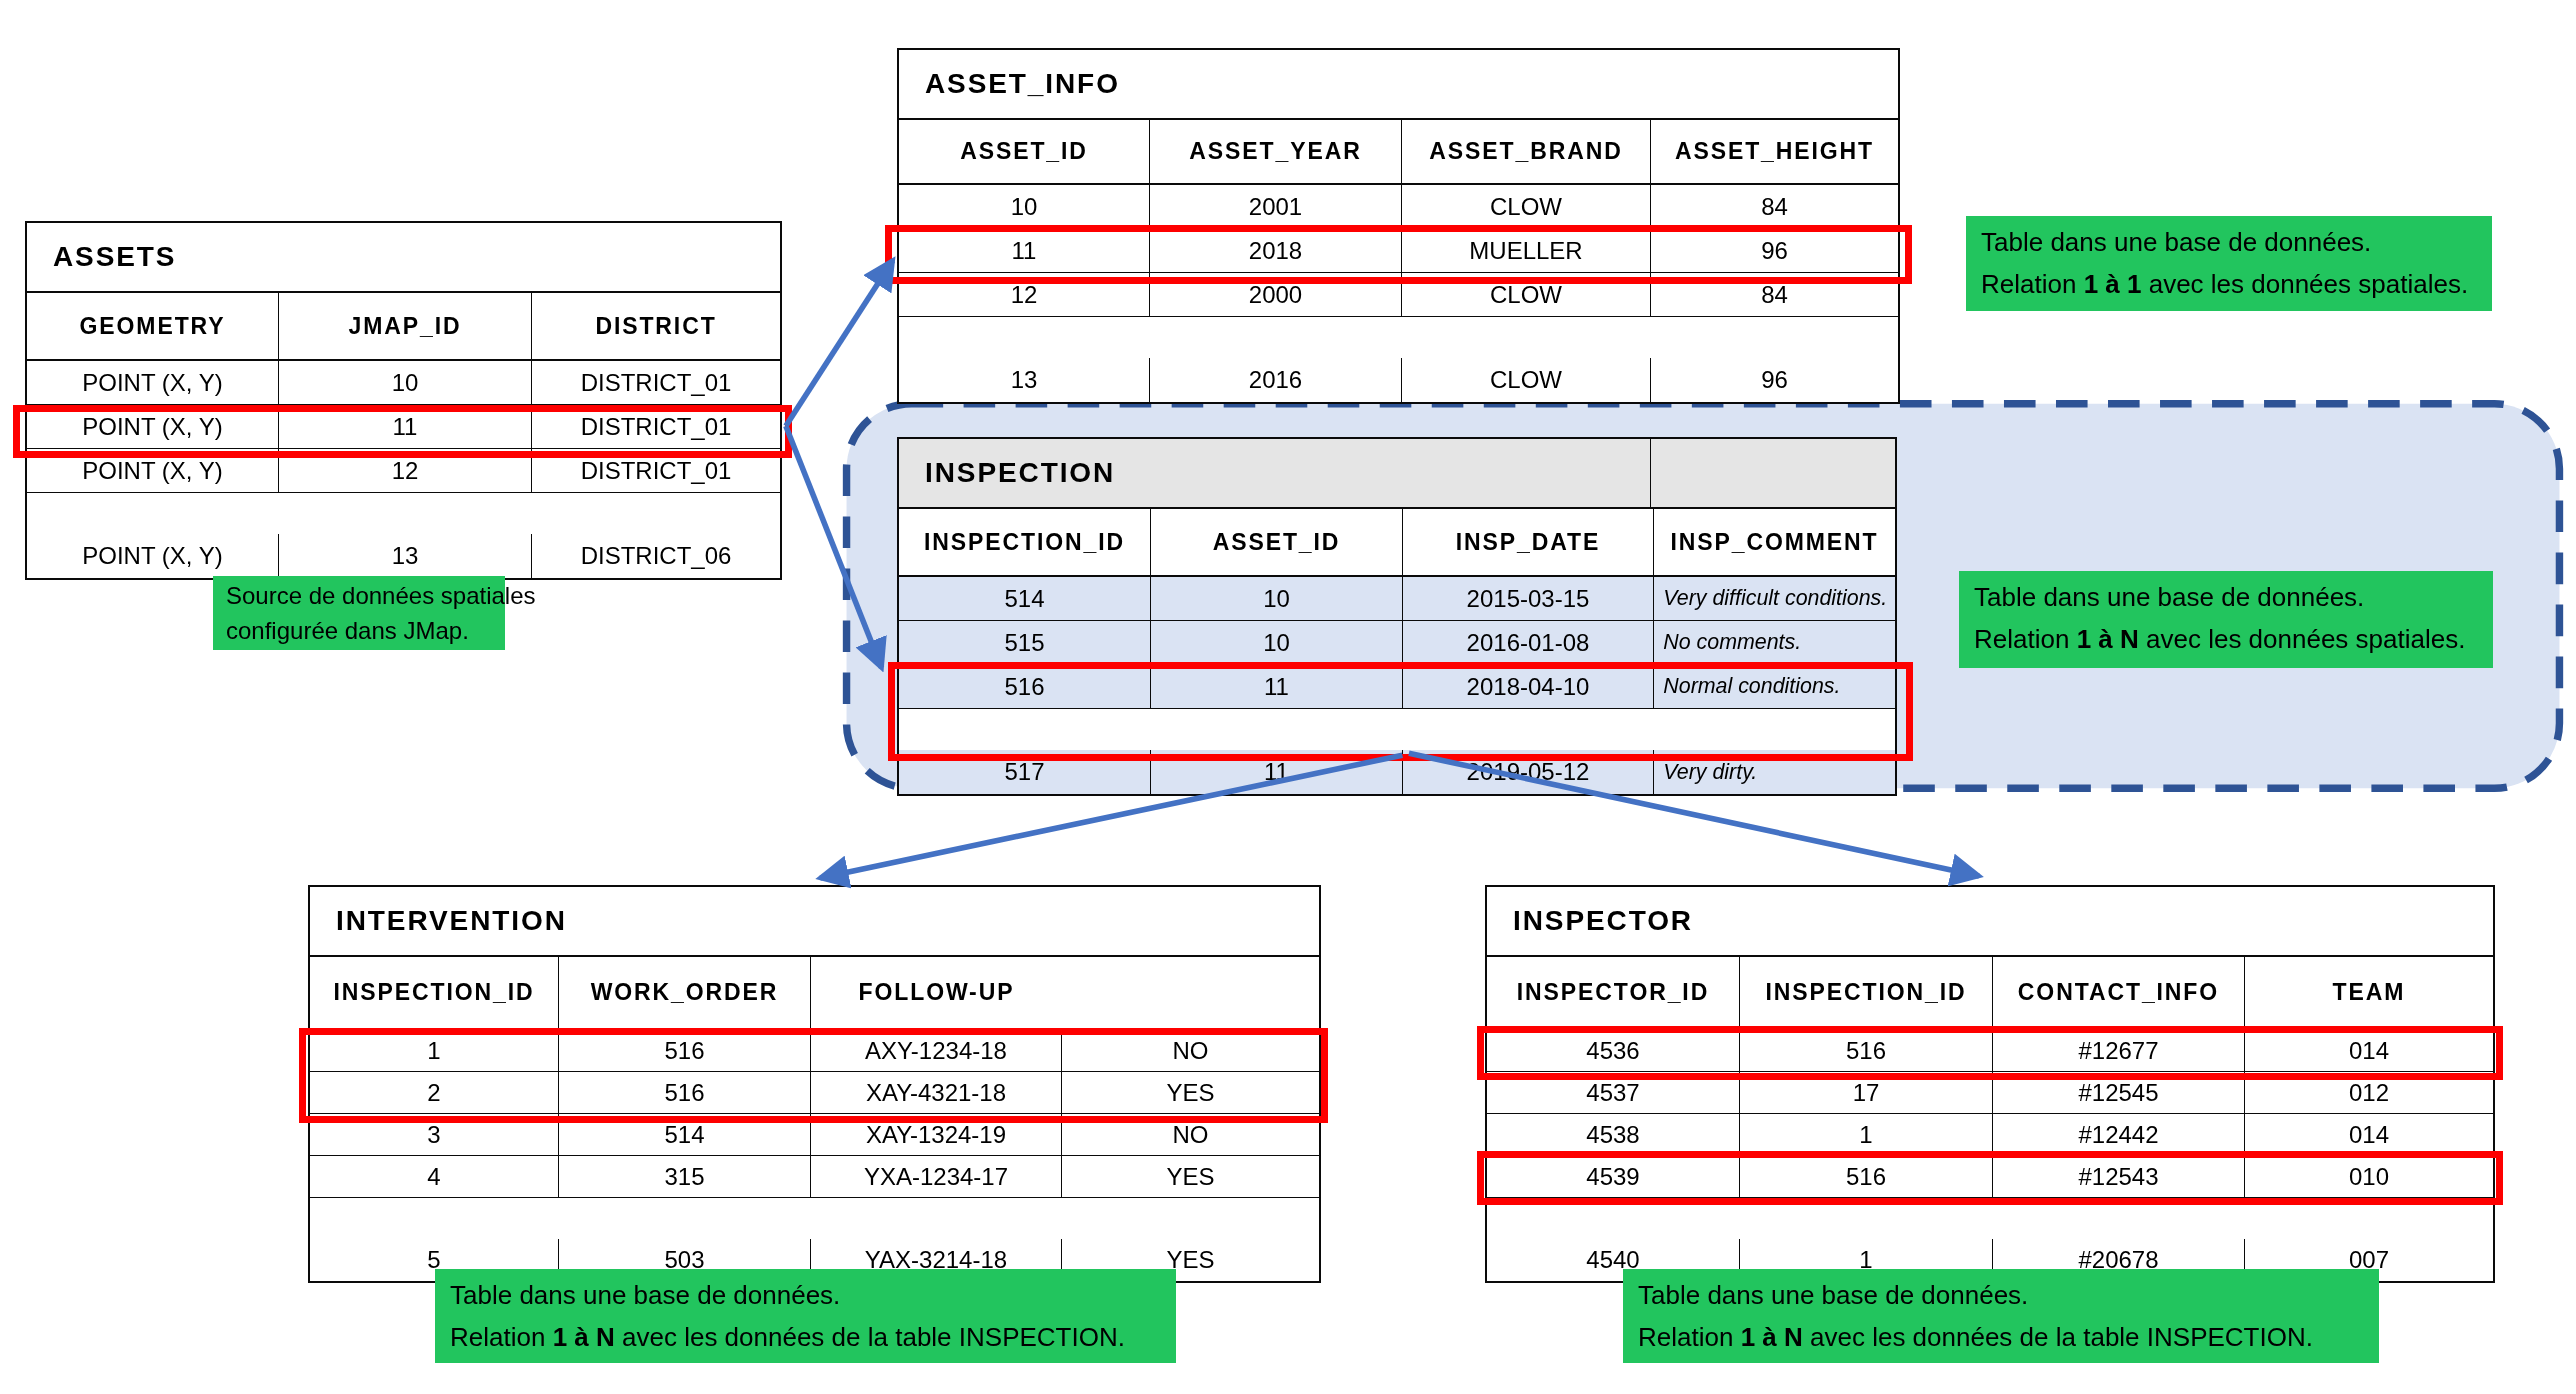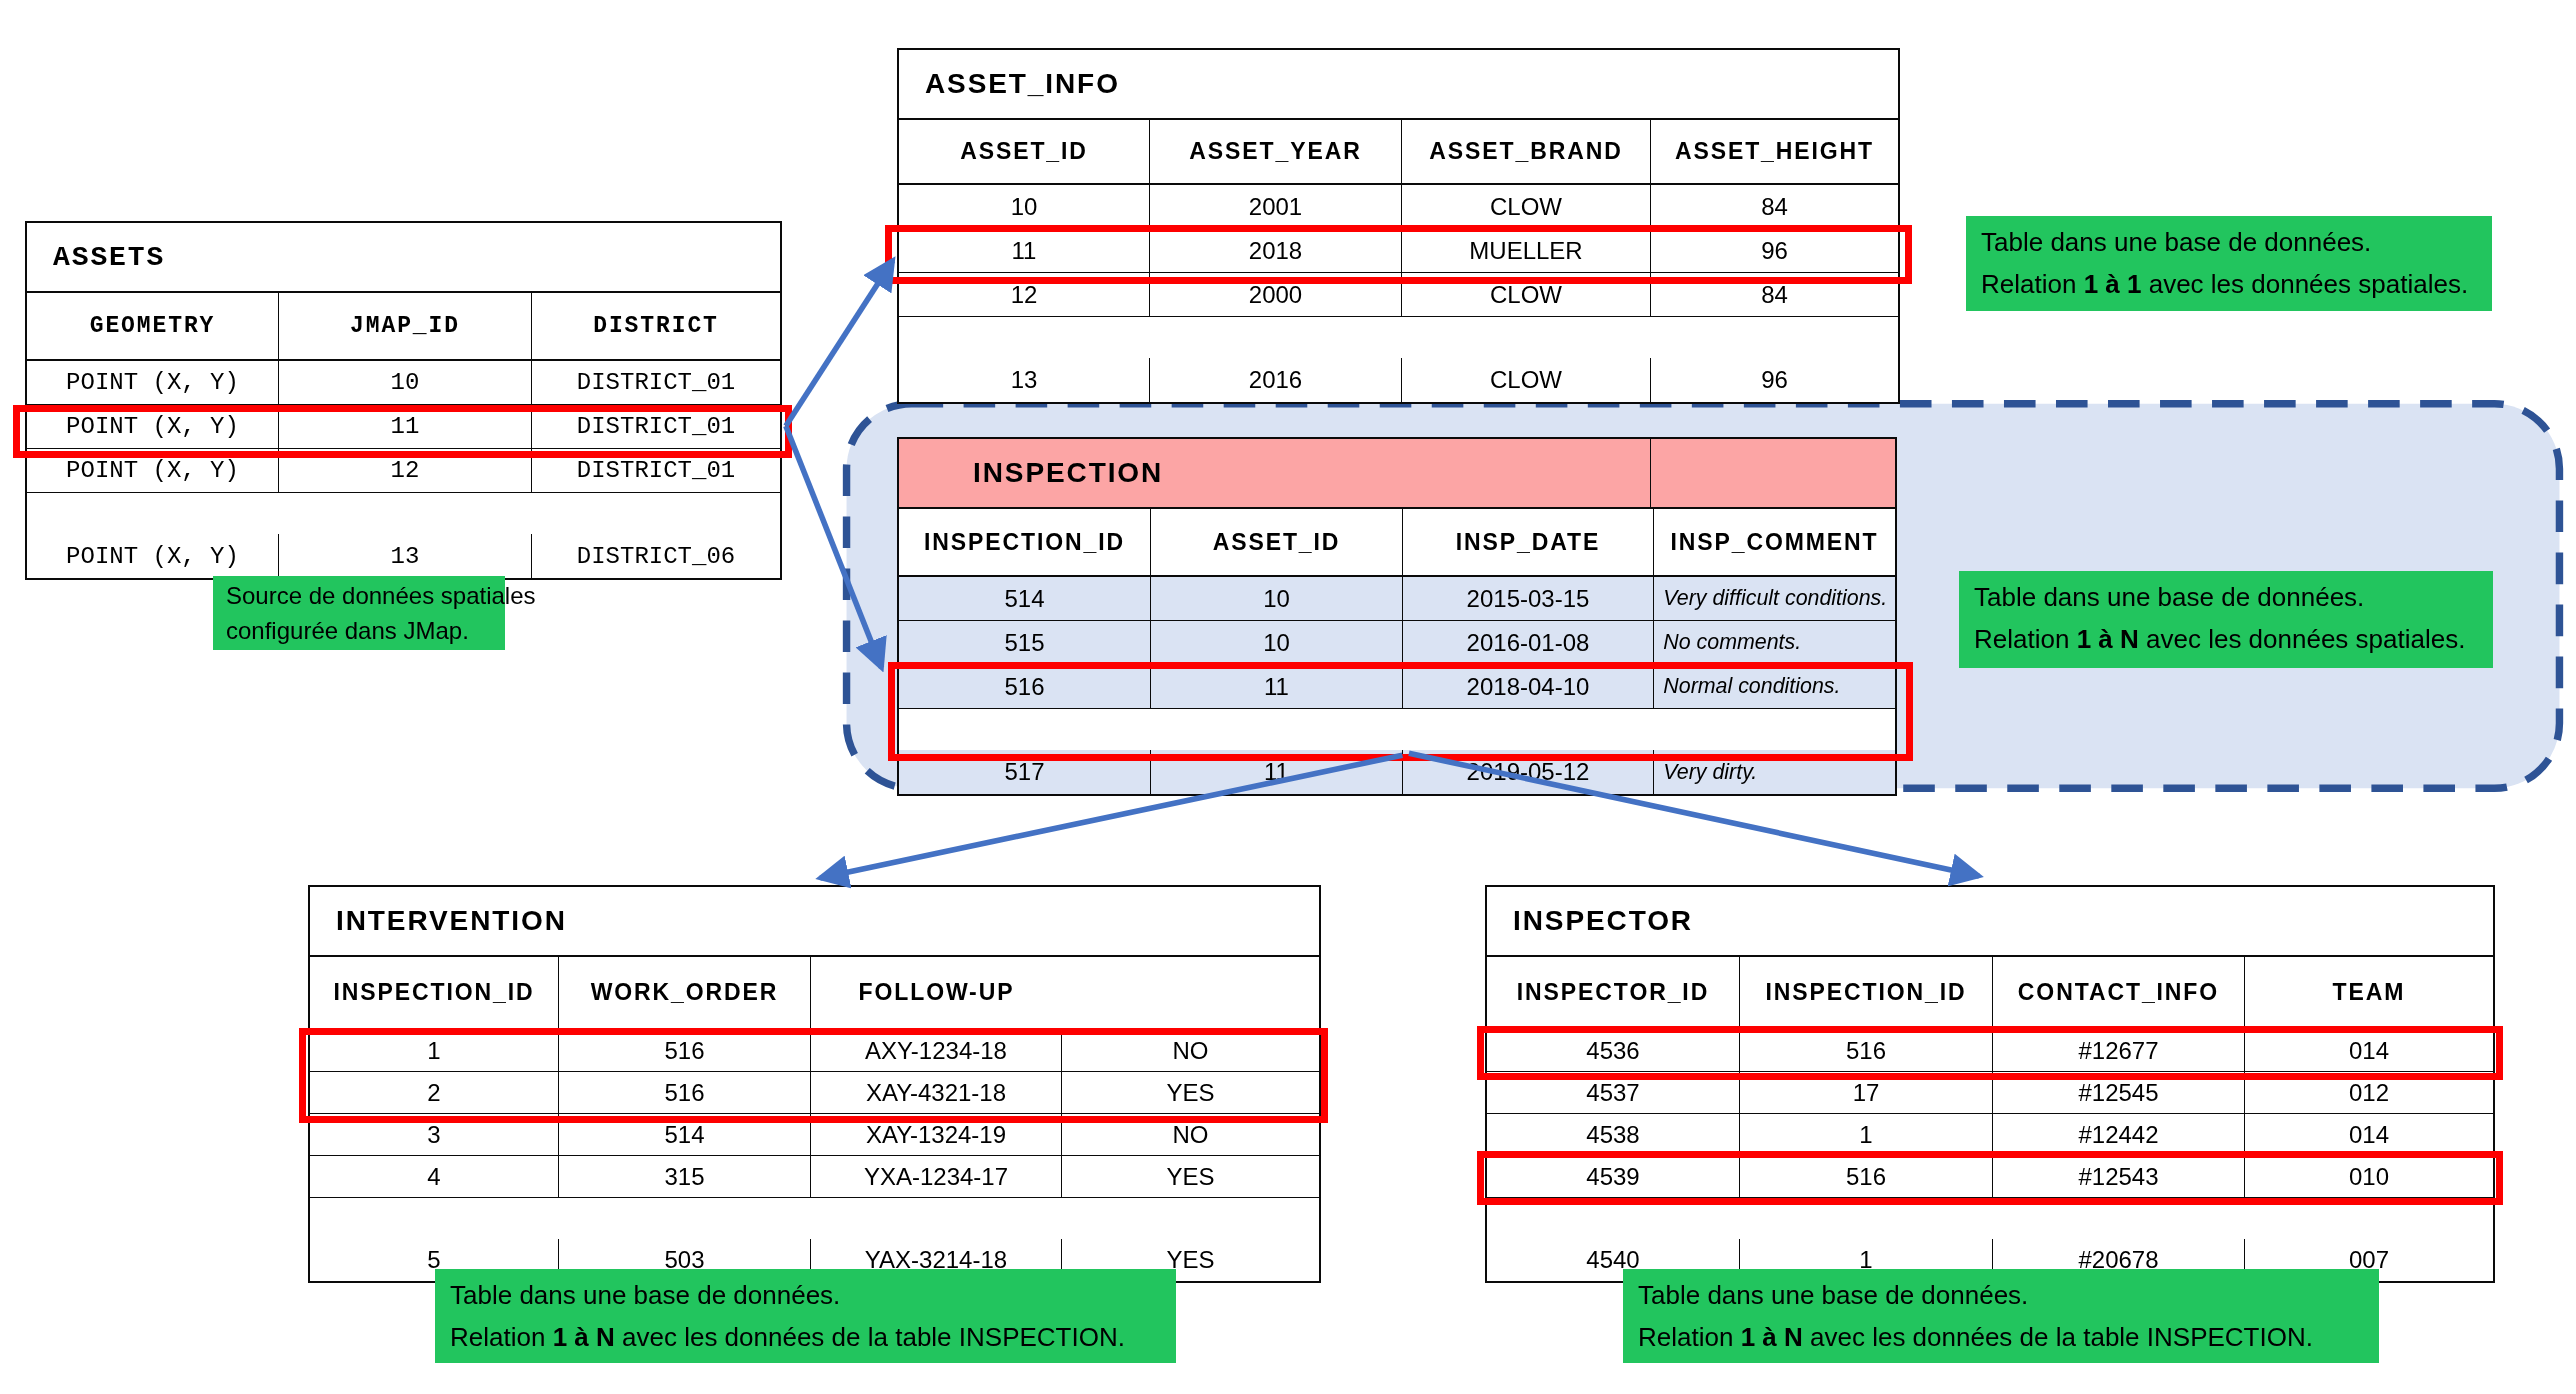--- a/index.html
+++ b/index.html
@@ -21,27 +21,27 @@
   .t-head { display:grid; height:68px; border-bottom:2.8px solid #0a0a0a; }
   .t-head .cell { font-weight:bold; font-size:23px; letter-spacing:1.9px; white-space:nowrap; }
   .t-row { display:grid; height:44px; border-bottom:1.9px solid #0a0a0a; }
   .t-row:last-child { border-bottom:none;margin-top:41px; }
   .cell { display:flex; align-items:center; justify-content:center;
           border-right:1.9px solid #0a0a0a; font-size:24px; background:transparent; overflow:hidden; }
   .cell:last-child { border-right:none; }
   .cell.comment { justify-content:flex-start; padding-left:9.3px; font-size:21.4px;font-style:italic; }
 
   
-  .tbl-assets       { left:25px;  top:221px;  width:757px;font-family:Liberation Mono, monospace; }
+  .tbl-assets       { left:25px;  top:221px;  width:757px; }
   .tbl-assets       .t-head, .tbl-assets .t-row { grid-template-columns:252px 253px 1fr; }
   .tbl-asset-info   { left:897px; top:48px;   width:1003px; }
   .tbl-asset-info   .t-head { height:65px; }
   .tbl-asset-info   .t-head, .tbl-asset-info .t-row { grid-template-columns:251px 252px 249px 1fr; }
   .tbl-inspection   { left:897px; top:437px;  width:1000px; }
-  .tbl-inspection   .t-title-grid { grid-template-columns:1fr 245px; background:#fca5a5;padding-left:48px; }
+  .tbl-inspection   .t-title-grid { grid-template-columns:1fr 245px; background:#e5e5e5; }
   .tbl-inspection   .t-head { background:#ffffff; }
   .tbl-inspection   .t-row { background:#dae3f3; }
   .tbl-inspection   .t-head, .tbl-inspection .t-row { grid-template-columns:252px 252px 251px 1fr; }
   .tbl-intervention { left:308px; top:885px;  width:1013px; }
   .tbl-intervention .t-head { height:73px; }
   .tbl-intervention .t-row { height:42px; }
   .tbl-intervention .t-head, .tbl-intervention .t-row { grid-template-columns:249px 252px 251px 1fr; }
   .tbl-inspector    { left:1485px; top:885px; width:1010px; }
   .tbl-inspector    .t-head { height:73px; }
   .tbl-inspector    .t-row { height:42px; }

